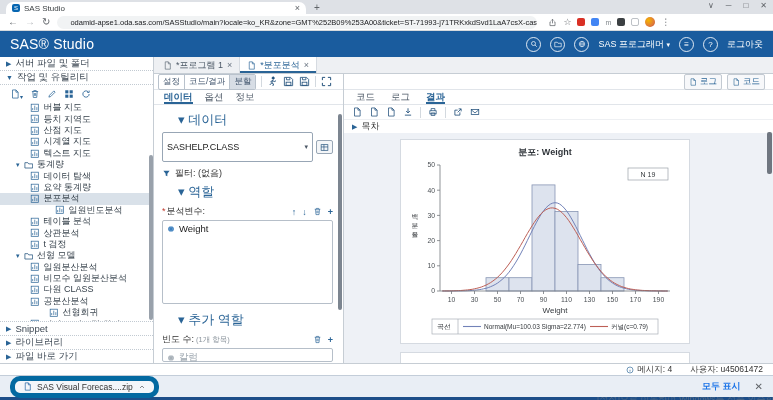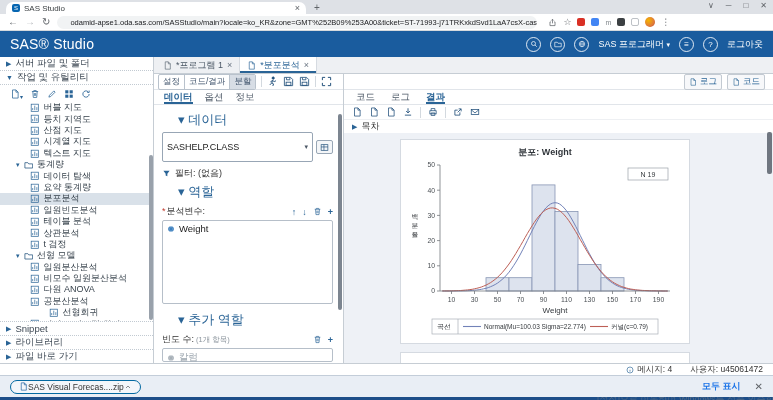--- a/index.html
+++ b/index.html
@@ -90,21 +90,21 @@
   .card{width:290px;background:#fff;border:1px solid #d5dae1;padding:3px 0 4px}
   #card2{margin-top:8px;height:22px;overflow:hidden;text-align:center}
   #card2 .t2{font-size:9px;font-weight:bold;color:#31363b;padding-top:7px}
   #res-vscroll{position:absolute;right:1px;top:58px;width:5px;height:42px;background:#6f7680;border-radius:2px}
   
   #statusbar{left:0;top:363px;width:773px;height:12px;background:#fff;border-top:1px solid #c6cdd4;display:flex;align-items:center;justify-content:flex-end;gap:18px;padding:0 10px;font-size:8.5px;color:#333}
   #statusbar .grp{display:flex;align-items:center;gap:3px}
   #statusbar svg{width:8px;height:8px;color:#2a6496}
   
   #shelf{left:0;top:375px;width:773px;height:22px;background:#e9eef5;border-top:1px solid #c3cdd9;display:flex;align-items:center;padding:0 10px;z-index:6}
-  #dl-chip{display:flex;align-items:center;background:#f3f6fa;border:1px solid #0369a1;border-radius:10px;padding:1px 8px;font-size:8.5px;color:#333}
+  #dl-chip{display:flex;align-items:center;gap:5px;background:#f3f6fa;border:5px solid #0369a1;border-radius:10px;padding:1px 8px;font-size:8.5px;color:#333}
   #dl-chip svg{width:9px;height:9px;color:#1a5c9e}
   #shelf-right{margin-left:auto;display:flex;align-items:center;gap:14px;z-index:7}
   #show-all{color:#1a73e8;font-size:9px;font-weight:bold}
   #shelf-close{color:#5f6368;font-size:10px}
   #watermark{left:597px;top:376px;width:200px;color:rgba(112,122,132,.62);z-index:5;pointer-events:none}
   #watermark .w1{font-size:12.5px}
   #watermark .w2{font-size:9px;white-space:nowrap}
   #bottom-strip{left:0;top:397px;width:773px;height:3px;background:#1d4e89}
 </style>
 </head>
@@ -379,21 +379,21 @@
             <use href="#s-chart"></use>
           </svg>
           <span>요약 통계량</span>
         </div>
         <div class="trow sel" style="padding-left: 30px;">
           <svg class="ic" style="width: 9.5px; height: 9.5px; color: rgb(42, 100, 150);">
             <use href="#s-chart"></use>
           </svg>
           <span>분포분석</span>
         </div>
-        <div class="trow" style="padding-left: 30px;">
+        <div class="trow" style="padding-left: 23px; margin-left: 32px;">
           <svg class="ic" style="width: 9.5px; height: 9.5px; color: rgb(42, 100, 150);">
             <use href="#s-chart"></use>
           </svg>
           <span>일원빈도분석</span>
         </div>
         <div class="trow" style="padding-left: 30px;">
           <svg class="ic" style="width: 9.5px; height: 9.5px; color: rgb(42, 100, 150);">
             <use href="#s-chart"></use>
           </svg>
           <span>테이블 분석</span>
@@ -426,21 +426,21 @@
         <div class="trow" style="padding-left: 30px;">
           <svg class="ic" style="width: 9.5px; height: 9.5px; color: rgb(42, 100, 150);">
             <use href="#s-chart"></use>
           </svg>
           <span>비모수 일원분산분석</span>
         </div>
         <div class="trow" style="padding-left: 30px;">
           <svg class="ic" style="width: 9.5px; height: 9.5px; color: rgb(42, 100, 150);">
             <use href="#s-chart"></use>
           </svg>
-          <span>다원 ANOVA</span>
+          <span>다원 CLASS</span>
         </div>
         <div class="trow" style="padding-left: 30px;">
           <svg class="ic" style="width: 9.5px; height: 9.5px; color: rgb(42, 100, 150);">
             <use href="#s-chart"></use>
           </svg>
           <span>공분산분석</span>
         </div>
         <div class="trow" style="padding-left: 30px; margin-left: 19px;">
           <svg class="ic" style="width: 9.5px; height: 9.5px; color: rgb(42, 100, 150);">
             <use href="#s-chart"></use>

